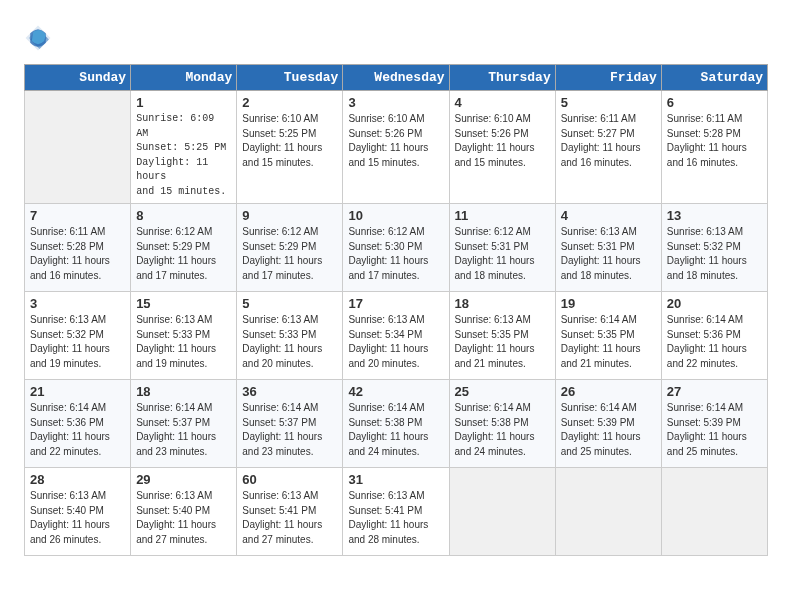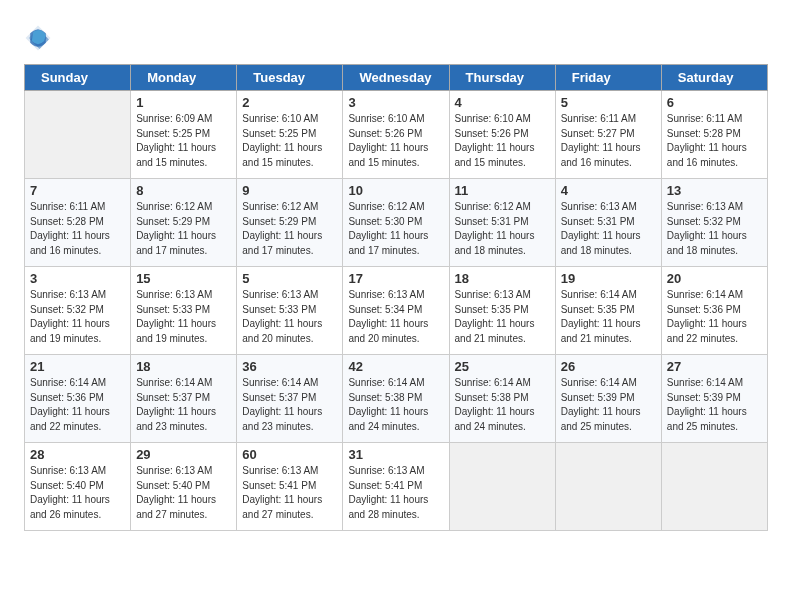--- a/index.html
+++ b/index.html
@@ -47,25 +47,26 @@
       margin-top: 2px;
     }
     .calendar-table {
       width: 100%;
       border-collapse: collapse;
       table-layout: fixed;
     }
     .calendar-table th {
       background-color: #2a6db5;
       color: #fff;
-      text-align: left;
-      padding: 5px 16px;
+      text-align: right;
+      padding: 5px 4px;
       font-size: 13px;
       font-weight: bold;
       border: 1px solid #aaa;
+      font-family: Liberation Mono, monospace;
     }
     .calendar-table td {
       border: 1px solid #ccc;
       vertical-align: top;
       padding: 4px 5px;
       font-size: 10.5px;
       color: #333;
       height: 88px;
       background: #fff;
     }
@@ -123,21 +124,21 @@
         <th>Thursday</th>
         <th>Friday</th>
         <th>Saturday</th>
       </tr>
   </thead>
   <tbody id="calendar-body">
       <tr>
         <td class="empty-cell"></td>
         <td>
           <span class="day-number">1</span>
-          <div class="cell-info" style="white-space: pre-line;">Sunrise: 6:09 AM
+          <div class="cell-info" style="white-space: pre-line; font-family: Liberation Mono, monospace;">Sunrise: 6:09 AM
 Sunset: 5:25 PM
 Daylight: 11 hours
 and 15 minutes.</div>
         </td>
         <td>
           <span class="day-number">2</span>
           <div class="cell-info" style="white-space: pre-line;">Sunrise: 6:10 AM
 Sunset: 5:25 PM
 Daylight: 11 hours
 and 15 minutes.</div>

